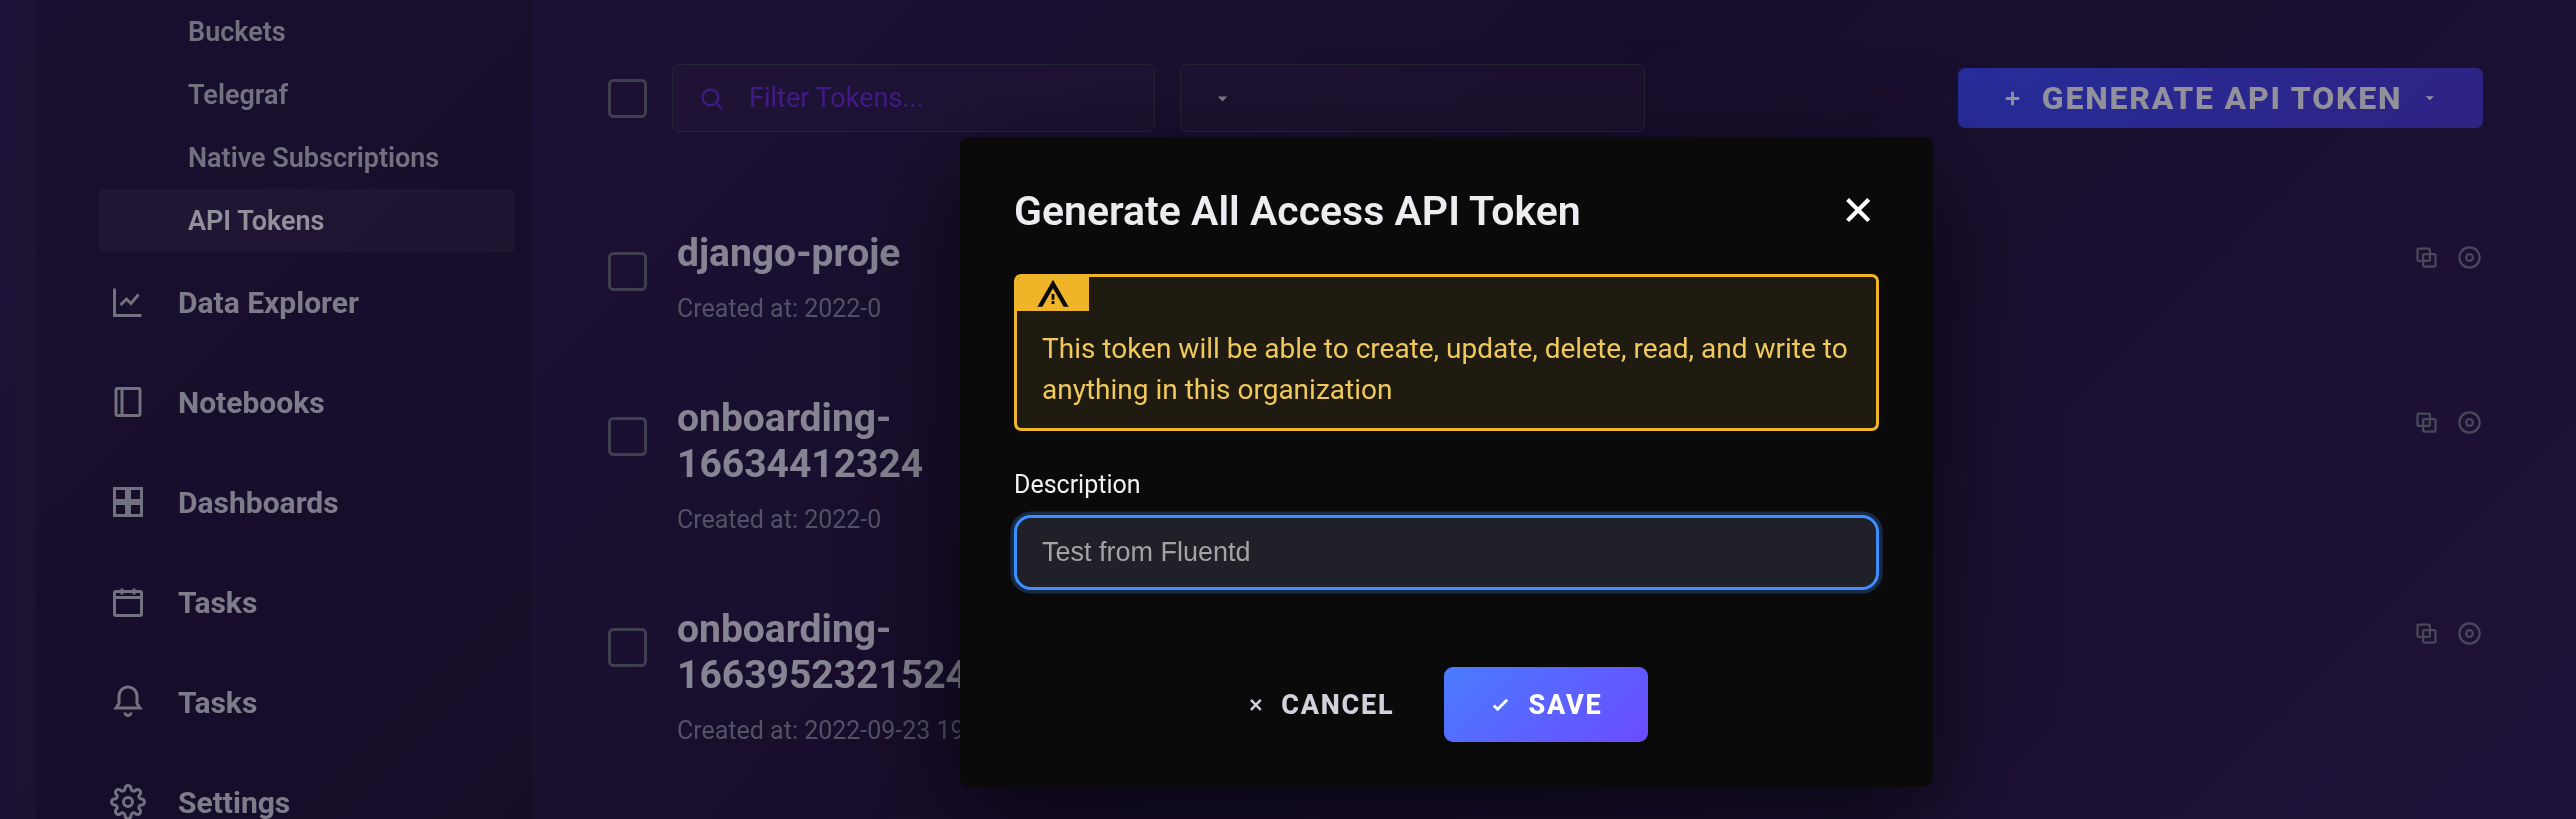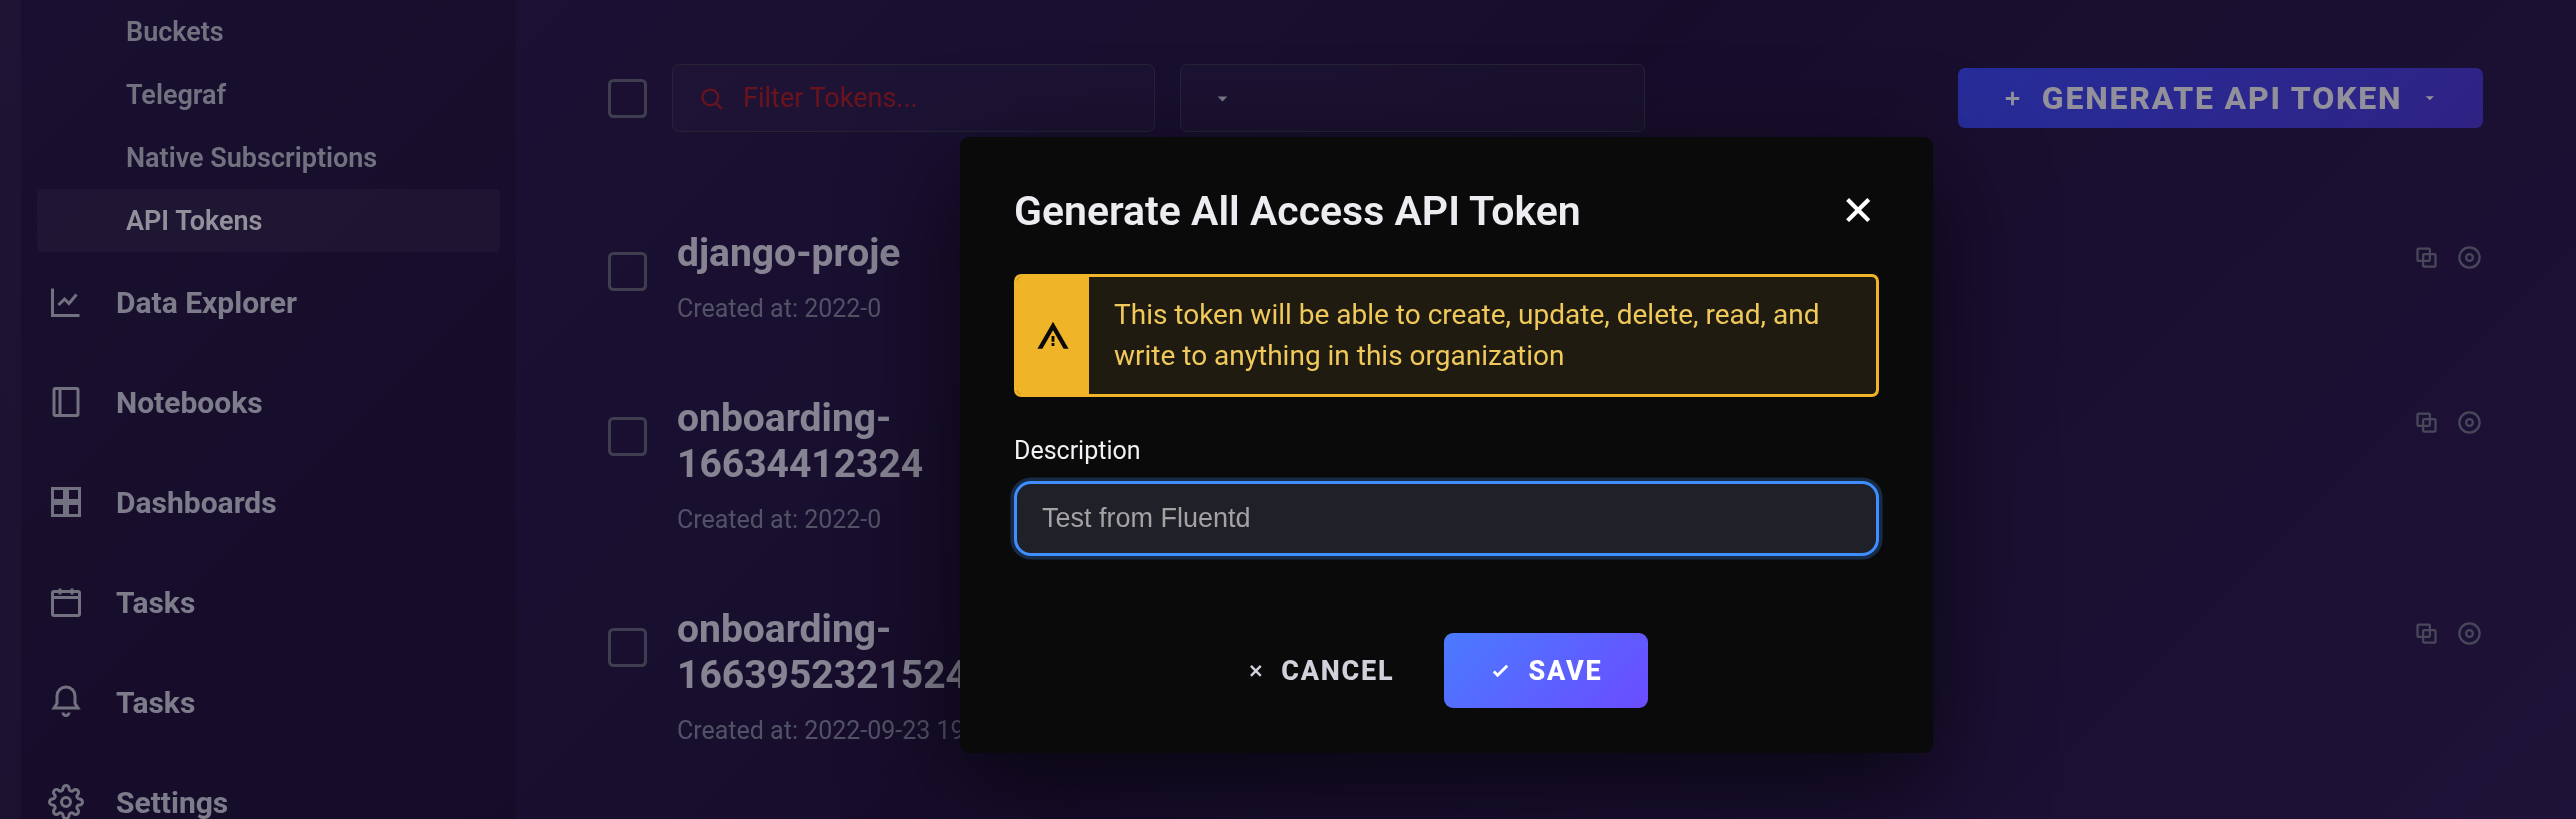--- a/index.html
+++ b/index.html
@@ -9,25 +9,26 @@
     font-family: -apple-system, BlinkMacSystemFont, "Segoe UI", Roboto, Helvetica, Arial, sans-serif;
     background: linear-gradient(135deg, #2c1a4d 0%, #201236 50%, #2c1a4d 100%);
     color: #e5e6eb;
     overflow: hidden;
     position: relative;
   }
 
   
   .sidebar {
     position: absolute;
-    left: 1px;
+    left: 16px;
     top: 0;
     width: 515px;   
     height: 100%;
     background: rgba(10, 8, 20, 0.25);
+    padding-left: 47px;
   }
   .side-edge {
     position: absolute;
     left: 0; top: 0; width: 19.7px; height: 100%;
     background: rgba(255,255,255,0.04);
   }
   .nav-sub {
     margin-left: 36px;
     padding-top: 0;
   }
@@ -84,22 +85,22 @@
     display:inline-block;
   }
   .filter-input {
     flex: 0 0 483px;
     height: 68px;
     background: rgba(255,255,255,0.03);
     border: 1.8px solid #3a3c4c;
     border-radius: 7.2px;
     display:flex; align-items:center;
     padding: 0 25px;
-    gap: 18px;
-    color:#b91c1c;
+    gap: 24px;
+    color:#6d28d9;
     font-size: 27px;
   }
   .sort-select {
     flex: 0 0 465px;
     height: 68px;
     background: rgba(255,255,255,0.03);
     border: 1.8px solid #3a3c4c;
     border-radius: 7.2px;
     display:flex; align-items:center; justify-content:space-between;
     padding: 0 30px;
@@ -181,20 +182,21 @@
     line-height:1;
     padding:3.6px;
   }
   .warn-box {
     margin-top: 39px;
     display:flex;
     border: 3.6px solid #f0b429;
     border-radius: 7.2px;
     overflow:hidden;
     background:#1f1b10;
+    flex-direction:column;
   }
   .warn-ic {
     width: 72px;
     background:#f0b429;
     display:flex; align-items:center; justify-content:center;
     color:#0a0a0a;
     font-size:30px;
   }
   .warn-text {
     flex:1;

